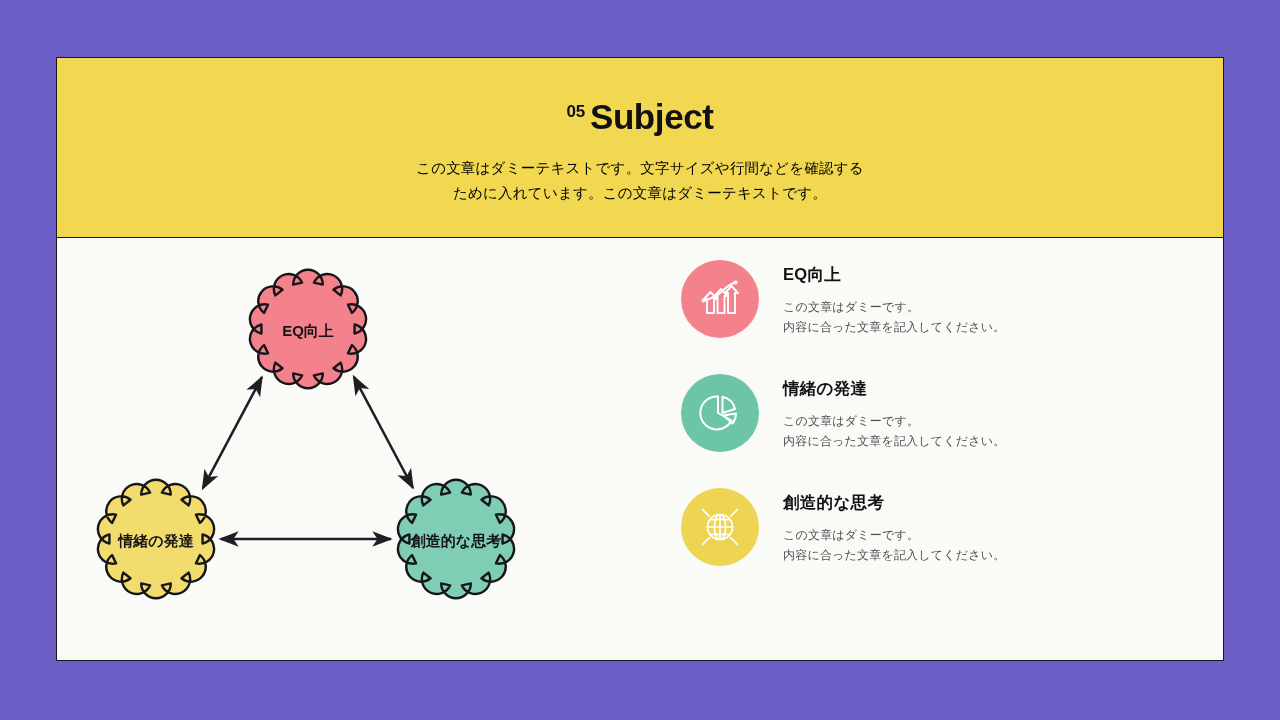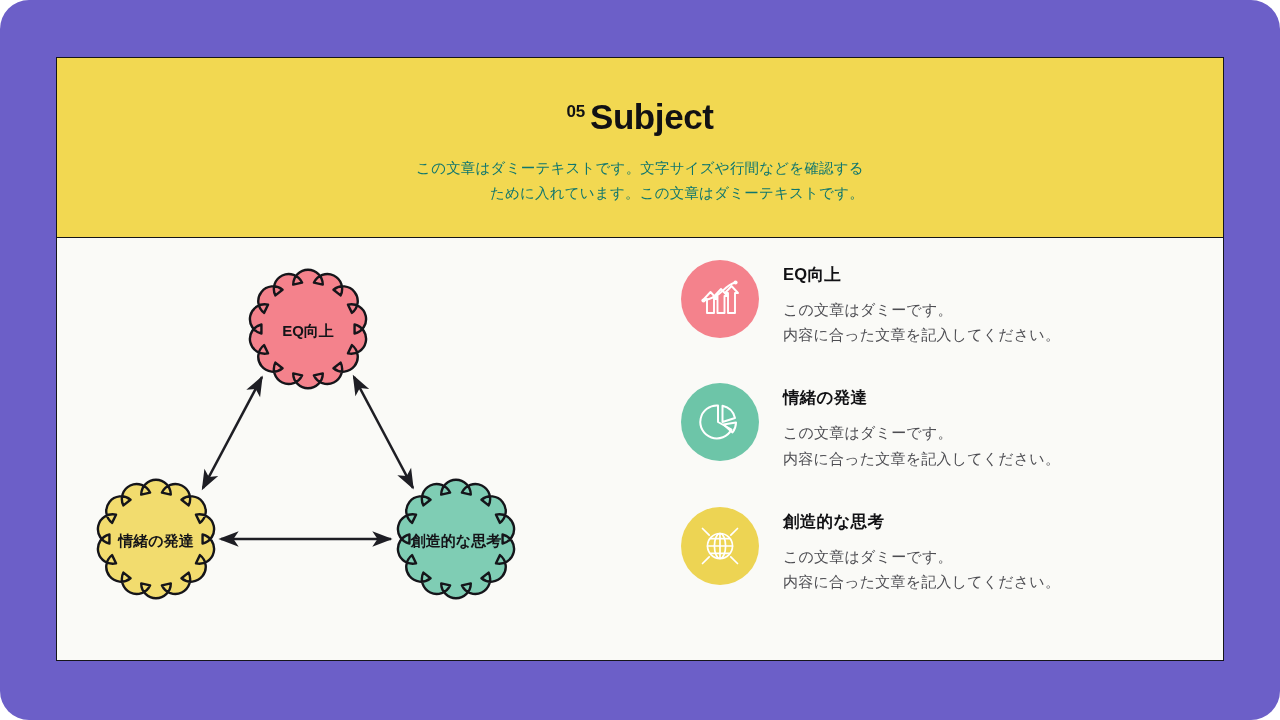--- a/index.html
+++ b/index.html
@@ -12,21 +12,20 @@
     overflow: hidden;
     font-family: "Liberation Sans", "DejaVu Sans", sans-serif;
   }
 
   #slide {
     position: relative;
     width: 1280px;
     height: 720px;
     background: #6C5FC8;
     box-sizing: border-box;
-    border-radius: 29px;
   }
 
   
   #frame {
     position: absolute;
     left: 56px;
     top: 57px;
     width: 1168px;
     height: 604px;
     border: 1.5px solid #15151a;
@@ -64,24 +63,24 @@
     top: -12px;
     margin-right: 5px;
   }
   #title-text {
     font-size: 35px;
     font-weight: 700;
     letter-spacing: -0.4px;
   }
   #subtitle {
     margin-top: 22px;
-    text-align: right;
+    text-align: center;
     font-size: 14.5px;
     line-height: 1.73;
-    color: #0f766e;
+    color: #000000;
     letter-spacing: 0.2px;
     font-weight: 400;
   }
   #subtitle div { white-space: nowrap; }
 
   
   #body {
     flex: 1 1 auto;
     position: relative;
     display: flex;
@@ -132,21 +131,21 @@
   }
   .item-text { padding-top: 4px; }
   .item-title {
     font-size: 16.5px;
     font-weight: 700;
     color: #111114;
     letter-spacing: 0.3px;
     margin-bottom: 11px;
   }
   .item-desc {
-    font-size: 15px;
+    font-size: 12px;
     line-height: 1.68;
     color: #4d4d52;
     letter-spacing: 0.2px;
   }
   .item-desc div { white-space: nowrap; }
 </style>
 </head>
 <body>
 
 <div id="slide" style="background: rgb(108, 95, 200);">

